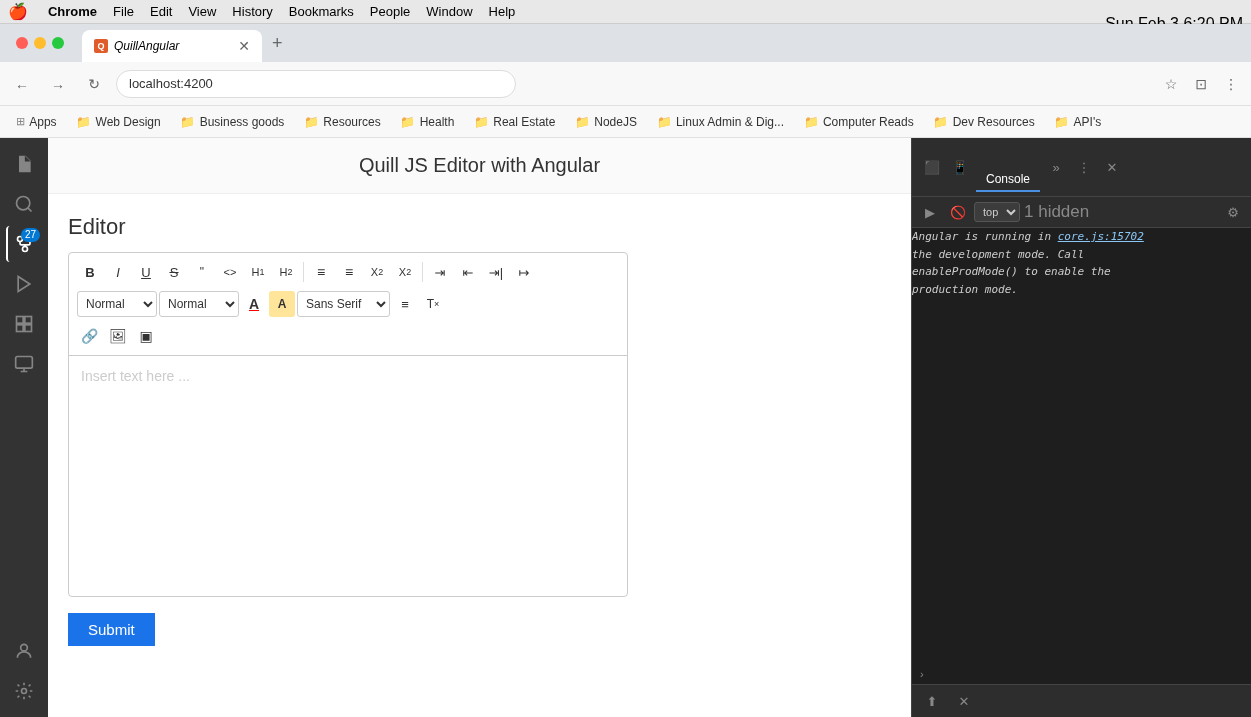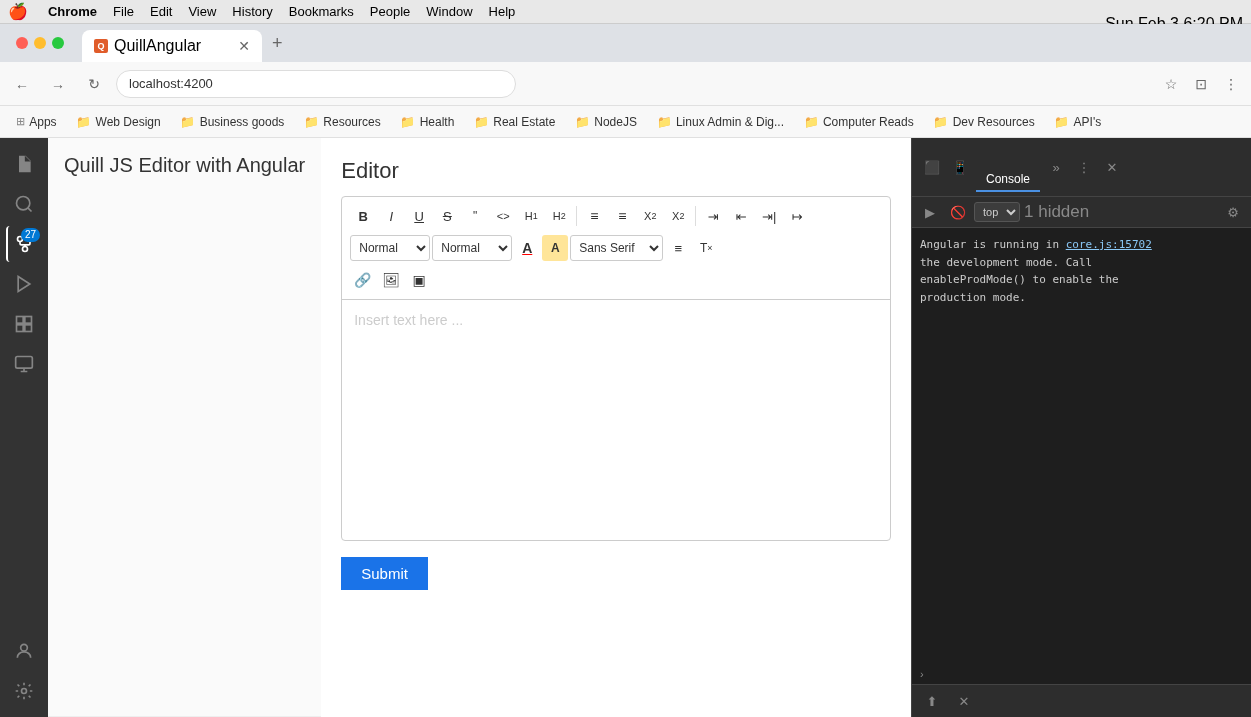--- a/index.html
+++ b/index.html
@@ -55,21 +55,21 @@
       width: 14px;
       height: 14px;
       background: #e05c2a;
       border-radius: 2px;
       display: flex; align-items: center; justify-content: center;
       color: white;
       font-size: 9px;
       font-weight: bold;
       flex-shrink: 0;
     }
-    .tab-title { font-size: 16px; flex: 1; }
+    .tab-title { font-size: 12px; flex: 1; font-style: italic; }
     .tab-close { font-size: 14px; color: #666; cursor: pointer; }
     .tab-new { margin-left: 4px; font-size: 18px; color: #666; cursor: pointer; padding: 4px; align-self: center; }
 
     
     .traffic-lights { display: flex; gap: 6px; padding: 0 8px; align-self: center; margin-right: 8px; }
     .light { width: 12px; height: 12px; border-radius: 50%; }
     .light.red { background: #ff5f56; }
     .light.yellow { background: #ffbd2e; }
     .light.green { background: #27c93f; }
 
@@ -167,21 +167,21 @@
       padding: 1px 4px;
       line-height: 1.2;
     }
     .vs-sidebar-bottom { margin-top: auto; }
 
     
     .browser-page {
       flex: 1;
       background: #fff;
       display: flex;
-      flex-direction: row;
+      flex-direction: column;
       overflow: hidden;
     }
 
     .page-header {
       text-align: center;
       padding: 16px;
       font-size: 20px;
       color: #333;
       border-bottom: 1px solid #eee;
       background: #fafafa;
@@ -358,26 +358,26 @@
 
     .devtools-gear {
       margin-left: auto;
       color: #888;
       font-size: 13px;
       cursor: pointer;
     }
 
     .devtools-content {
       flex: 1;
-      padding: 8px;
       overflow-y: auto;
       font-size: 11px;
       line-height: 1.6;
       font-family: 'Monaco', 'Menlo', monospace;
       color: #ccc;
+      font-style: italic;
     }
 
     .devtools-content a {
       color: #8ac7f5;
       text-decoration: underline;
     }
 
     .devtools-arrow {
       color: #888;
       font-size: 11px;

